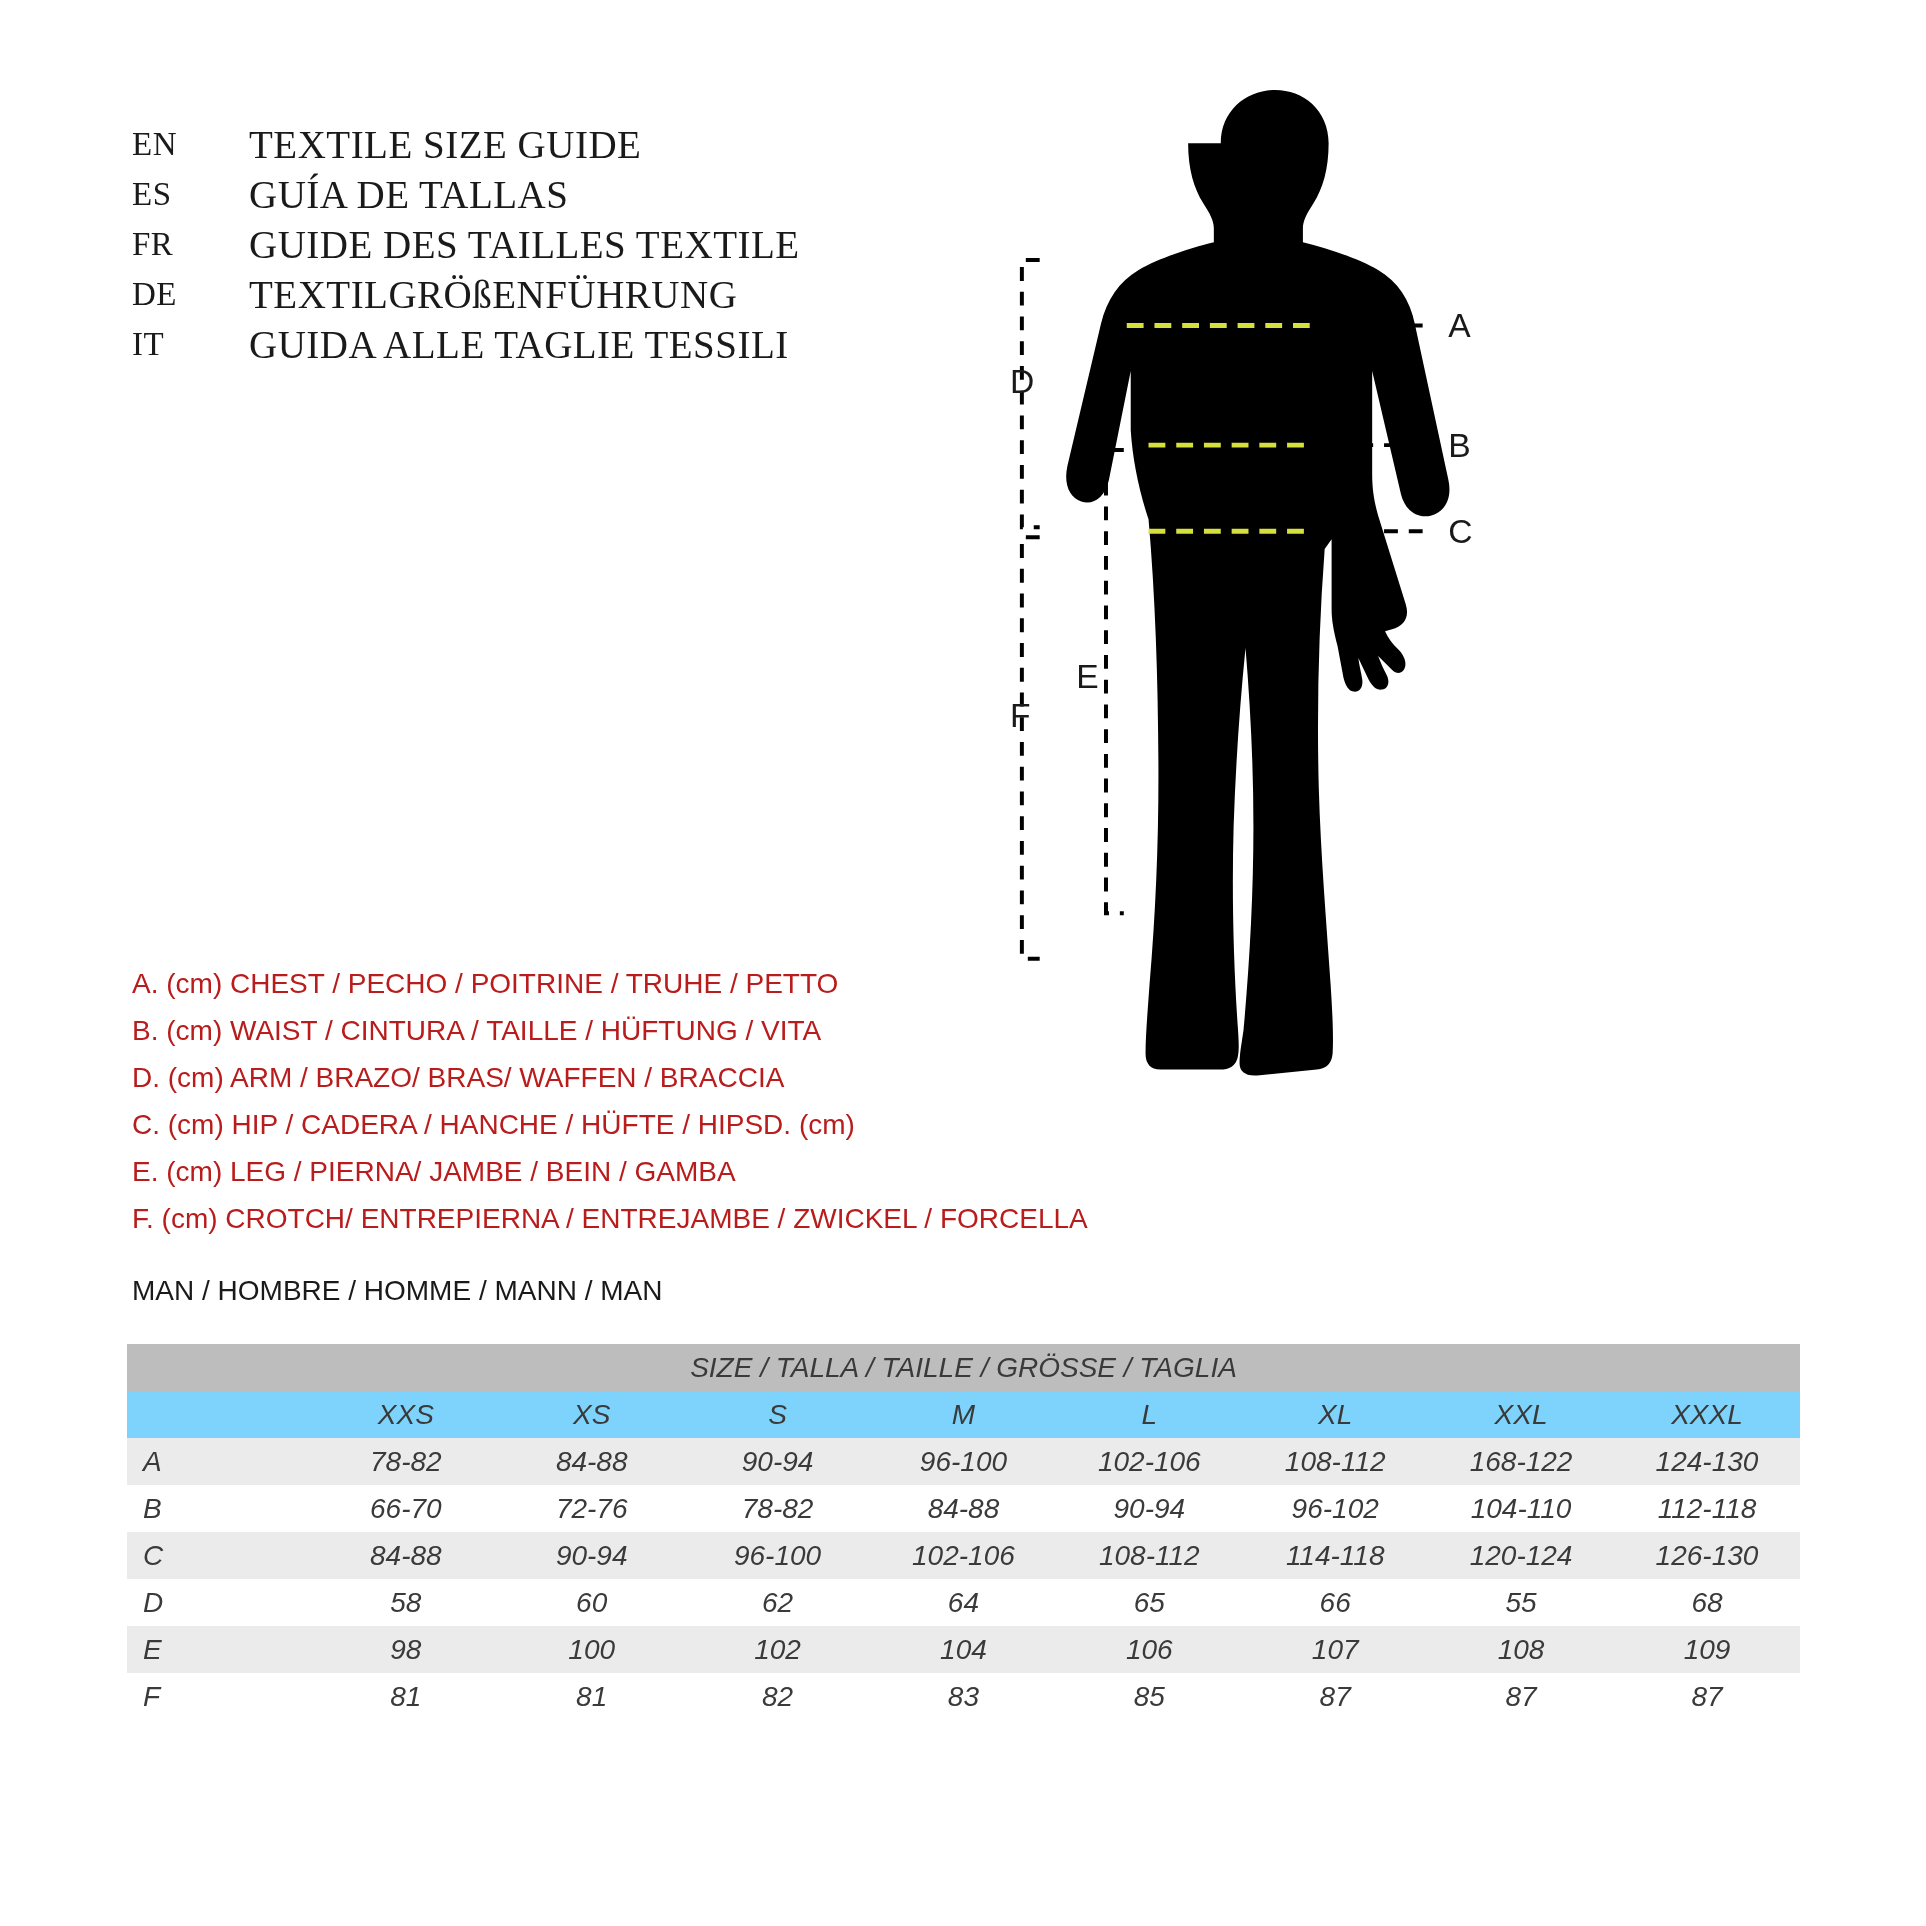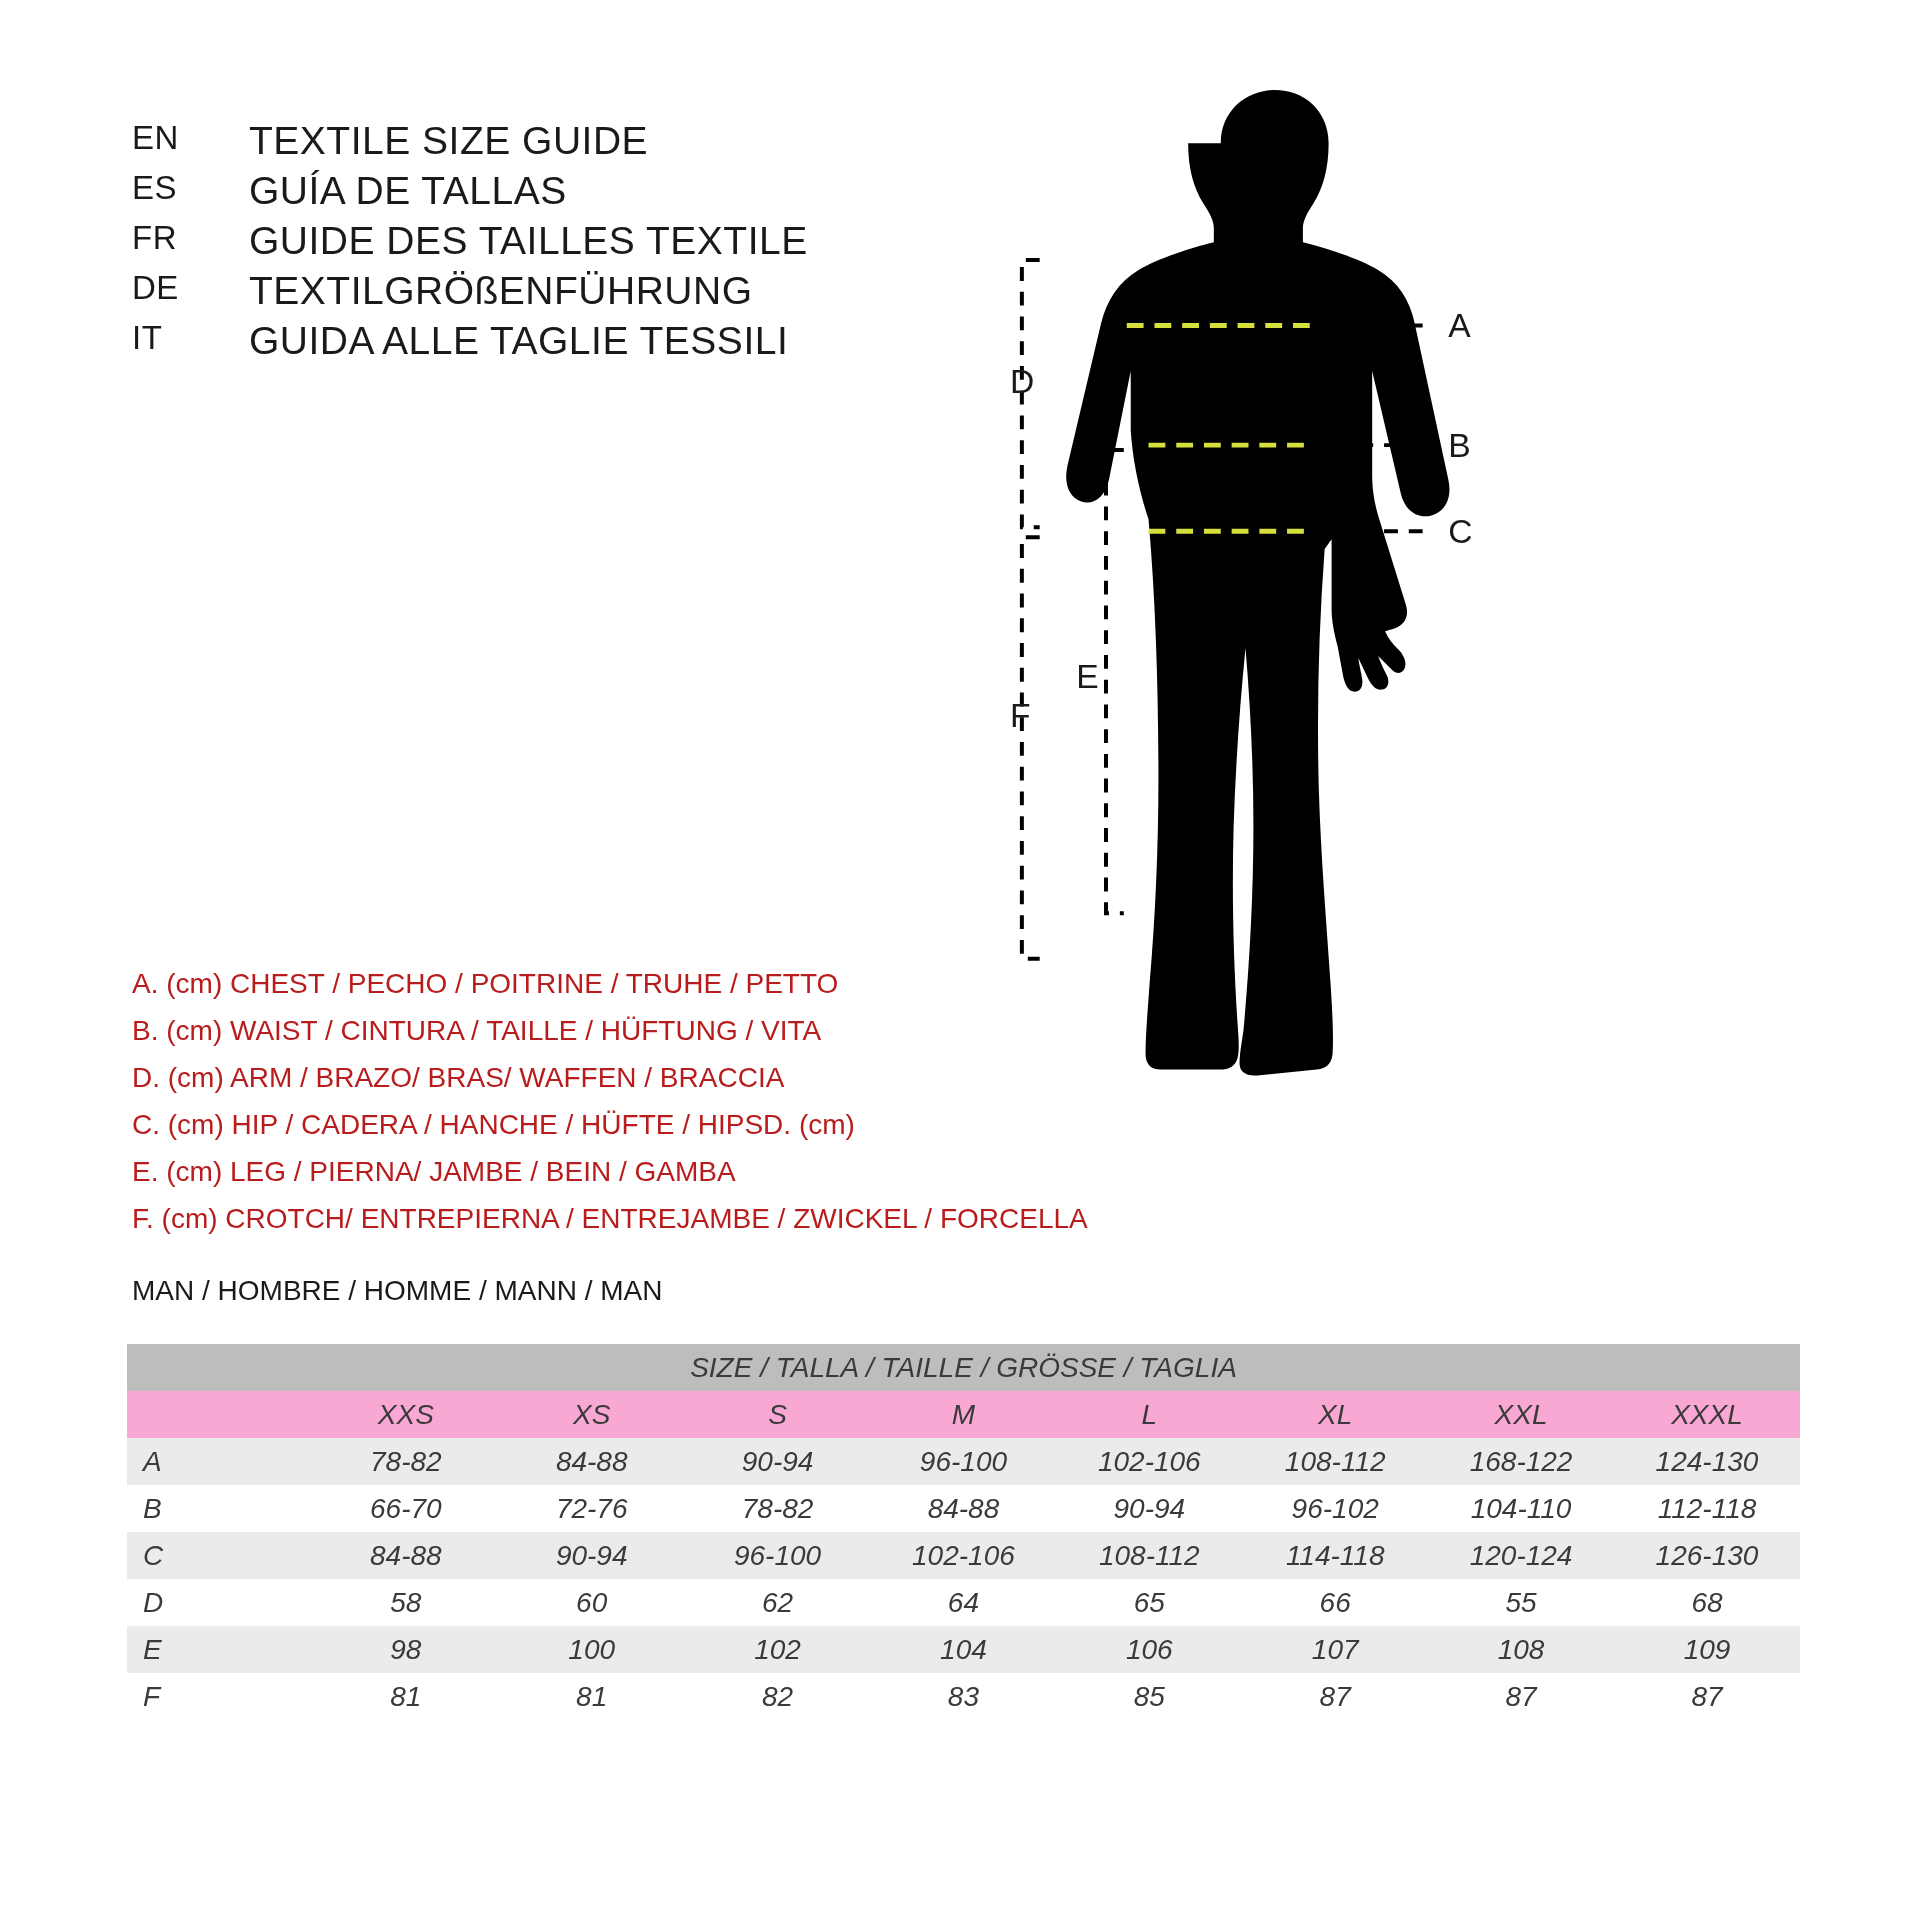--- a/index.html
+++ b/index.html
@@ -18,22 +18,23 @@
 
   
   .titles {
     position: absolute;
     left: 132px;
     top: 119px;
     width: 752px;
   }
   .title-row {
     display: flex;
-    align-items: flex-start;
+    align-items: center;
     height: 50px;
+    font-family: Liberation Serif, serif;
   }
   .title-lang {
     width: 117px;
     font-size: 33px;
     letter-spacing: 0.5px;
     color: #1a1a1a;
   }
   .title-text {
     font-size: 39px;
     letter-spacing: 0.5px;
@@ -103,21 +104,21 @@
     height: 50px;
   }
   .col-label {
     width: 87px;
     text-align: left !important;
     padding-left: 16px !important;
     color: #4a4a4a;
   }
   .row-alt td { background: #ebebeb; }
   .row-plain td { background: #ffffff; }
-  .col-head td { background: #f9a8d4; color: #3a3a3a; }
+  .col-head td { background: #7dd3fc; color: #3a3a3a; }
 </style>
 </head>
 <body>
 
 <div class="titles">
   <div class="title-row">
     <span class="title-lang">EN</span>
     <span class="title-text">TEXTILE SIZE GUIDE</span>
   </div>
   <div class="title-row">

